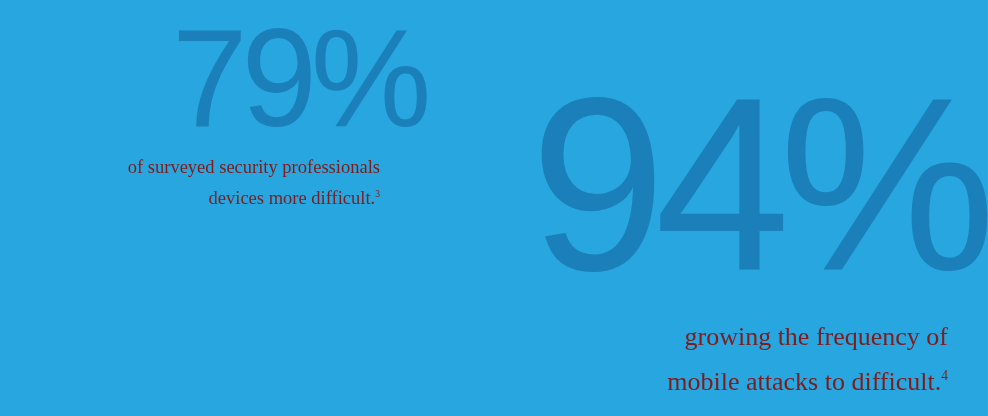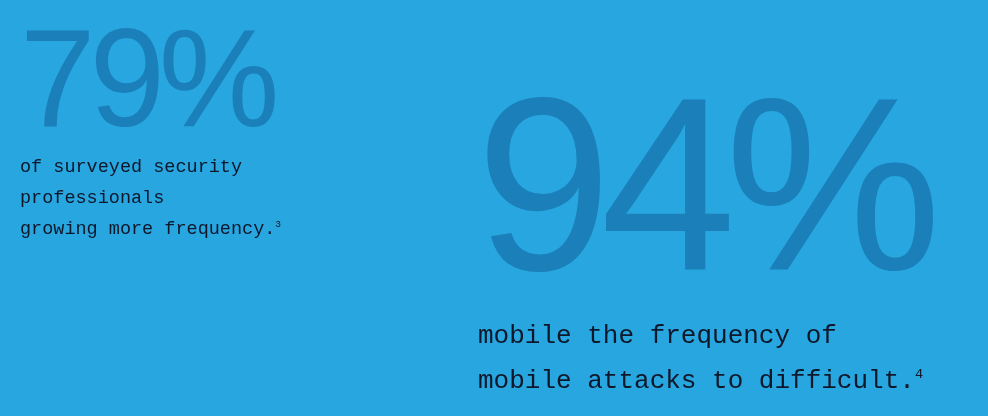--- a/index.html
+++ b/index.html
@@ -12,38 +12,39 @@
     background: #27a6df;
     font-family: "Liberation Sans", "DejaVu Sans", sans-serif;
   }
 
   .infographic {
     position: relative;
     width: 988px;
     height: 416px;
     overflow: hidden;
     background: #27a6df;
+    text-align: right;
   }
 
   
 
   .stat-figure {
     color: #1b7fba;
     font-weight: 300;
     letter-spacing: -0.045em;
     line-height: 1;
     white-space: nowrap;
     font-family: "Liberation Sans", "DejaVu Sans", sans-serif;
     -webkit-font-smoothing: antialiased;
   }
 
   .stat-caption {
-    color: #0f172a;
+    color: #7f1d1d;
     font-weight: 300;
-    font-family: Liberation Mono, monospace;
+    font-family: Liberation Serif, serif;
     -webkit-font-smoothing: antialiased;
   }
 
   .stat-caption .footnote-ref {
     font-size: 0.52em;
     vertical-align: super;
     line-height: 0;
     letter-spacing: 0;
   }
 
@@ -101,29 +102,29 @@
 <body>
 
 <div class="infographic">
 
   <div class="stat-block-left">
 
     <div class="stat-figure">79%</div>
 
     <div class="stat-caption">
       <span class="caption-line">of surveyed security professionals</span>
-      <span class="caption-line"><span>growing more frequency.</span><sup class="footnote-ref">3</sup></span>
+      <span class="caption-line"><span>devices more difficult.</span><sup class="footnote-ref">3</sup></span>
     </div>
 
   </div>
 
   <div class="stat-block-right">
 
     <div class="stat-figure">94%</div>
 
     <div class="stat-caption">
-      <span class="caption-line">mobile the frequency of</span>
+      <span class="caption-line">growing the frequency of</span>
       <span class="caption-line"><span>mobile attacks to difficult.</span><sup class="footnote-ref">4</sup></span>
     </div>
 
   </div>
 
 </div>
 
 </body></html>

